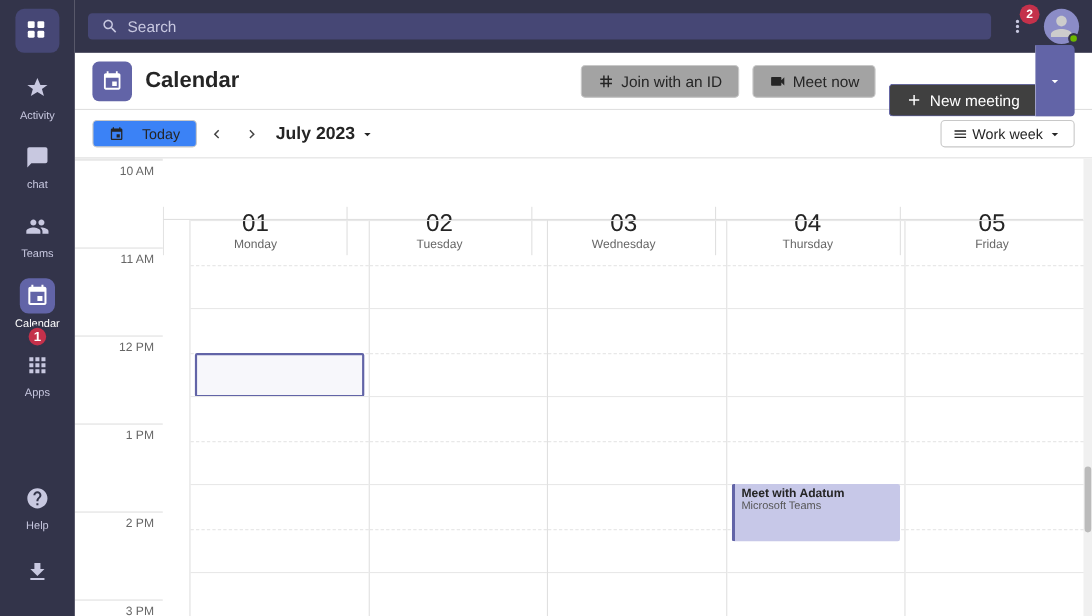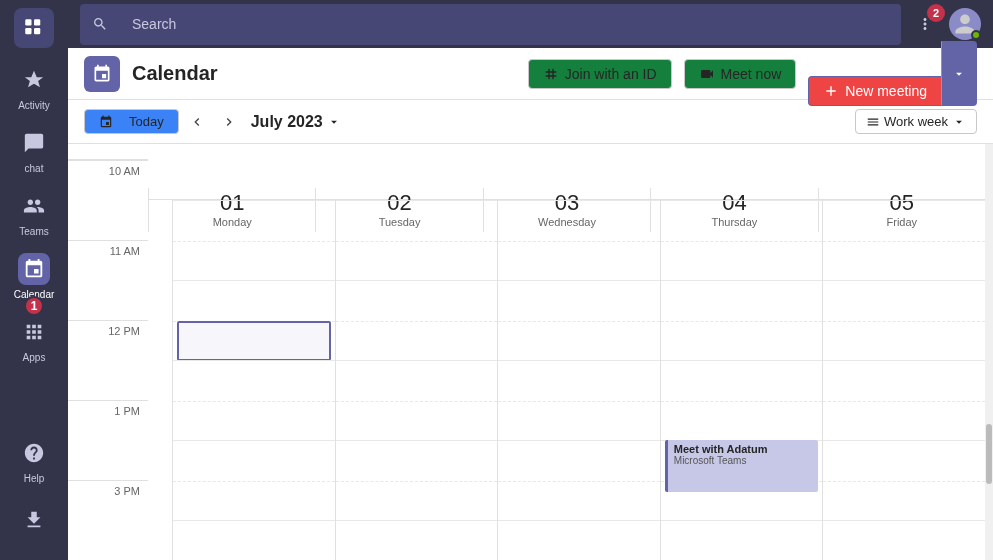--- a/index.html
+++ b/index.html
@@ -96,24 +96,24 @@
       gap: 8px;
       flex-shrink: 0;
     }
     .search-box {
       flex: 1;
       background: #464775;
       border-radius: 4px;
       display: flex;
       align-items: center;
       padding: 0 12px;
-      height: 41px;
+      height: 24px;
       color: #c8c8e0;
       font-size: 14px;
-      gap: 24px;
+      gap: 8px;
     }
     .search-box svg { width: 16px; height: 16px; fill: #c8c8e0; }
     .top-bar-actions { display: flex; align-items: center; gap: 8px; }
     .top-icon-btn {
       width: 32px; height: 32px;
       display: flex; align-items: center; justify-content: center;
       cursor: pointer; color: #c8c8e0; border-radius: 4px;
       position: relative;
     }
     .top-icon-btn svg { width: 18px; height: 18px; fill: currentColor; }
@@ -172,27 +172,27 @@
       margin-right: auto;
     }
 
     .btn {
       display: flex; align-items: center; gap: 6px;
       padding: 6px 14px;
       border-radius: 4px;
       font-size: 14px;
       cursor: pointer;
       border: 1px solid #c8c8c8;
-      background: #15803d;
+      background: #a3a3a3;
       color: #252525;
       white-space: nowrap;
     }
     .btn svg { width: 16px; height: 16px; fill: currentColor; }
     .btn-primary {
-      background: #ef4444;
+      background: #404040;
       color: white;
       border-color: #6264a7;
       margin-top: 35px;
     }
 
     .btn-group { display: flex; }
     .btn-group .btn-primary { border-radius: 4px 0 0 4px; border-right: none; }
     .btn-dropdown {
       background: #6264a7;
       color: white;
@@ -559,20 +559,23 @@
               <span>10 AM</span>
             </div>
           <div class="time-slot">
               <span>11 AM</span>
             </div>
           <div class="time-slot">
               <span>12 PM</span>
             </div>
           <div class="time-slot">
               <span>1 PM</span>
+            </div>
+          <div class="time-slot">
+              <span>2 PM</span>
             </div>
           <div class="time-slot">
               <span>3 PM</span>
             </div>
         </div>
       </div>
 
       <div class="calendar-body">
 
         <div class="day-headers">

